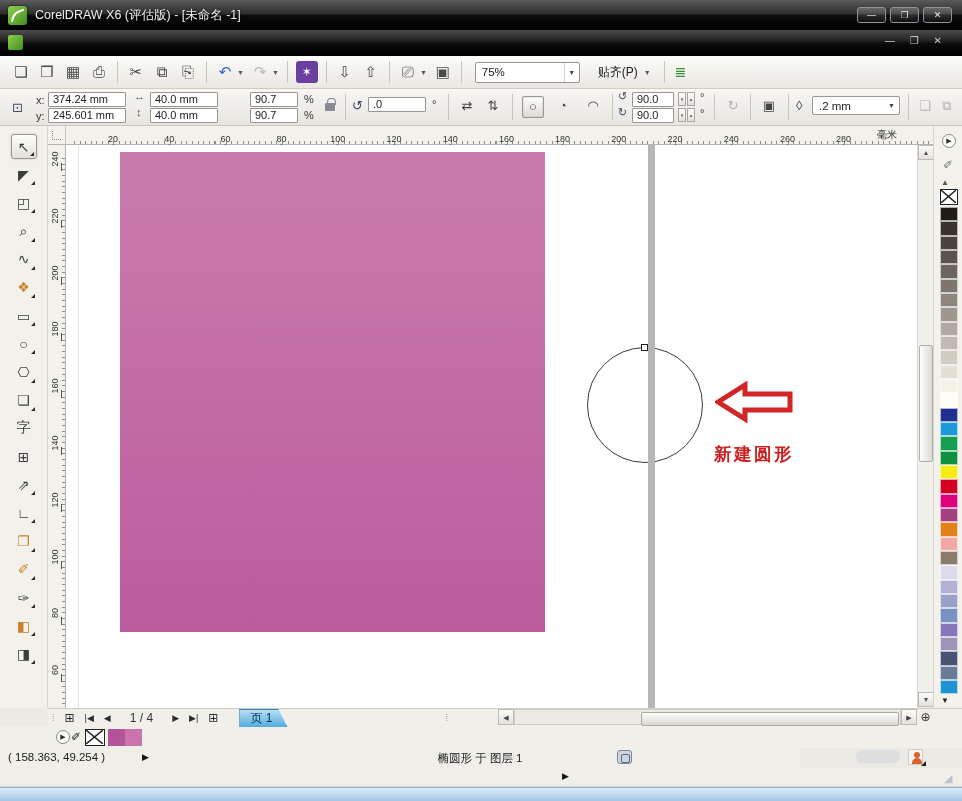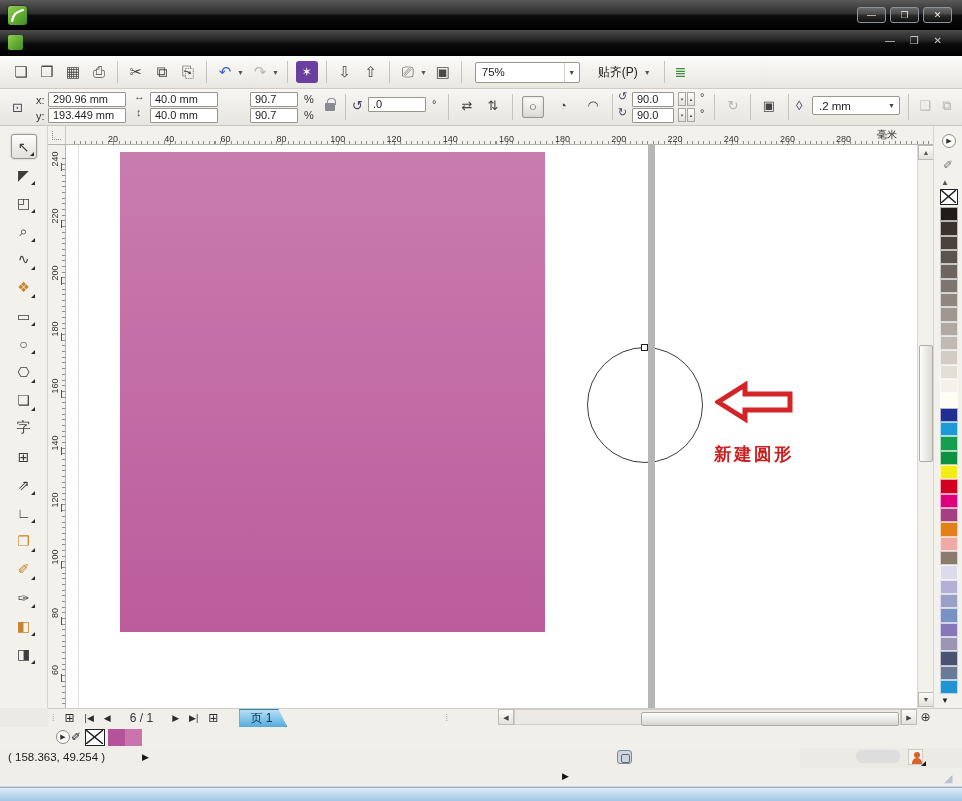--- a/index.html
+++ b/index.html
@@ -141,20 +141,21 @@
 </style>
 </head>
 <body>
 
 <div id="titlebar">
   <div id="app-logo">
     <svg width="17" height="17">
         <path d="M3 14 C5 5 9 5 14 3" stroke="#fff" stroke-width="2.2" fill="none" stroke-linecap="round"></path>
       </svg>
   </div>
+  <span id="window-title">CorelDRAW X6 (评估版) - [未命名 -1]</span>
   <div class="winbtns">
     <div class="winbtn">—</div>
     <div class="winbtn">❐</div>
     <div class="winbtn">✕</div>
   </div>
 </div>
 
 <div id="menubar">
   <div id="menu-logo"></div>
   <span id="menu-ctrls">—  ❐  ✕</span>
@@ -194,23 +195,23 @@
     <span>贴齐(P)</span>
     <span class="dd" style="margin-left:6px">▼</span>
     <span class="tsep" style="display:inline-block;margin:0 10px"></span>
     <span style="color:#3d8f3d;font-size:14px">≣</span>
   </div>
 </div>
 
 <div id="propbar">
   <span class="picon" style="left:12px;top:11px">⊡</span>
   <span class="plabel" style="left:36px;top:5px">x:</span>
-  <div class="pfield" style="left:48px;top:3px;width:78px">290.96 mm</div>
+  <div class="pfield" style="left:48px;top:3px;width:78px">374.24 mm</div>
   <span class="plabel" style="left:36px;top:21px">y:</span>
-  <div class="pfield" style="left:48px;top:19px;width:78px">193.449 mm</div>
+  <div class="pfield" style="left:48px;top:19px;width:78px">245.601 mm</div>
 
   <span class="picon" style="left:134px;top:1px;font-size:11px">↔</span>
   <div class="pfield" style="left:150px;top:3px;width:68px">40.0 mm</div>
   <span class="picon" style="left:136px;top:17px;font-size:11px">↕</span>
   <div class="pfield" style="left:150px;top:19px;width:68px">40.0 mm</div>
 
   <div class="pfield" style="left:250px;top:3px;width:48px">90.7</div>
   <span class="plabel" style="left:304px;top:4px">%</span>
   <div class="pfield" style="left:250px;top:19px;width:48px">90.7</div>
   <span class="plabel" style="left:304px;top:20px">%</span>
@@ -437,21 +438,21 @@
       <div class="swatch" style="background: rgb(33, 146, 210);"></div>
     </div>
   <span id="pal-down">▼</span>
 </div>
 
 <div id="pagebar">
   <span class="grip">⁞</span>
   <span class="navbtn pg">⊞</span>
   <span class="navbtn">|◀</span>
   <span class="navbtn">◀</span>
-  <span id="page-indicator">6 / 1</span>
+  <span id="page-indicator">1 / 4</span>
   <span class="navbtn">▶</span>
   <span class="navbtn">▶|</span>
   <span class="navbtn pg">⊞</span>
   <span id="page-tab">页 1</span>
   <span class="grip" style="margin-left:158px">⁞</span>
 </div>
 
 <div id="hscroll">
   <div class="hbtn" style="left:0">◀</div>
   <div id="htrack">
@@ -470,20 +471,21 @@
         <line x1="17" y1="0" x2="0" y2="14" stroke="#222" stroke-width="1.4"></line>
       </svg>
   </div>
   <div class="doc-swatch" style="left: 108px; background: rgb(180, 82, 154);" id="fill-swatch"></div>
   <div class="doc-swatch" style="left: 125px; background: rgb(202, 115, 172);" id="outline-swatch"></div>
 </div>
 
 <div id="status1">
   <span style="position:absolute;left:8px;top:3px">( 158.363, 49.254 )</span>
   <span class="flyarrow" style="position:absolute;left:128px;top:4px">▶</span>
+  <span id="obj-info">椭圆形 于 图层 1</span>
   <div id="doc-props-icon"></div>
   <div id="faded-pill"></div>
   <div id="person-icon"></div>
   <div id="person-fly"></div>
 </div>
 <div id="status2">
   <span class="flyarrow" style="position:absolute;left:548px;top:3px">▶</span>
 </div>
 <span id="resize-grip">◢</span>
 <div id="bottom-strip"></div>

